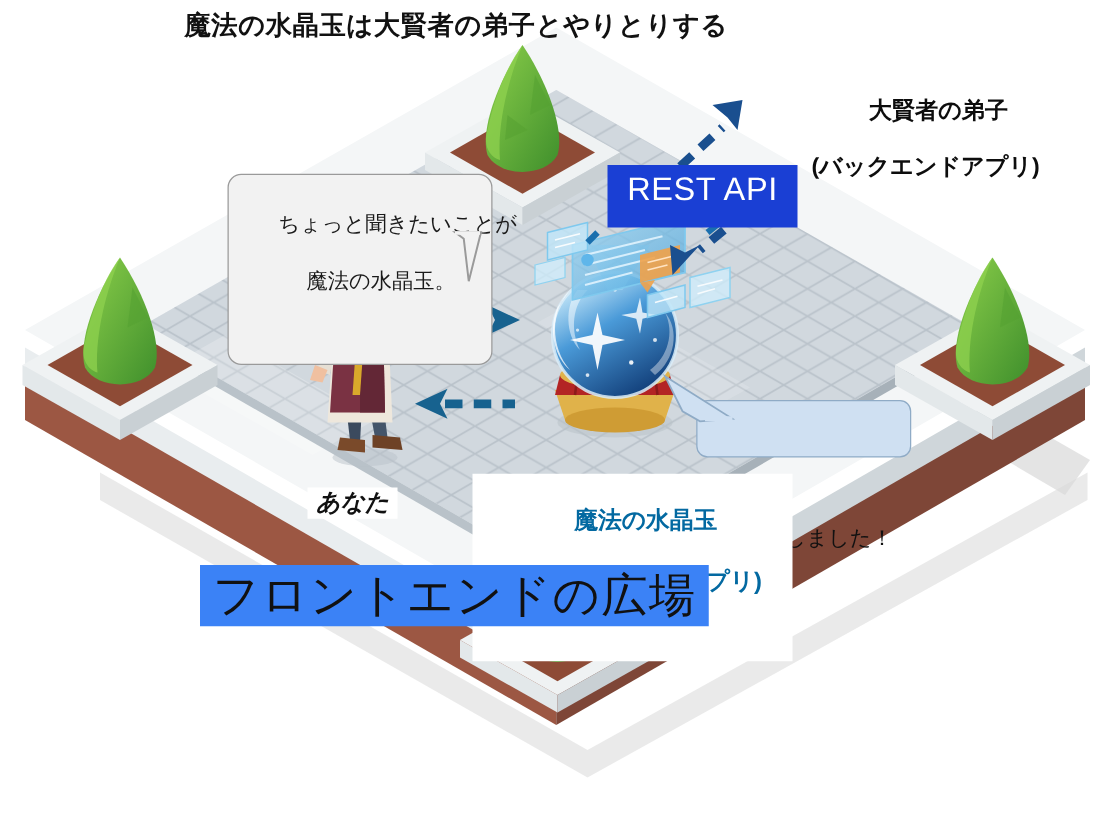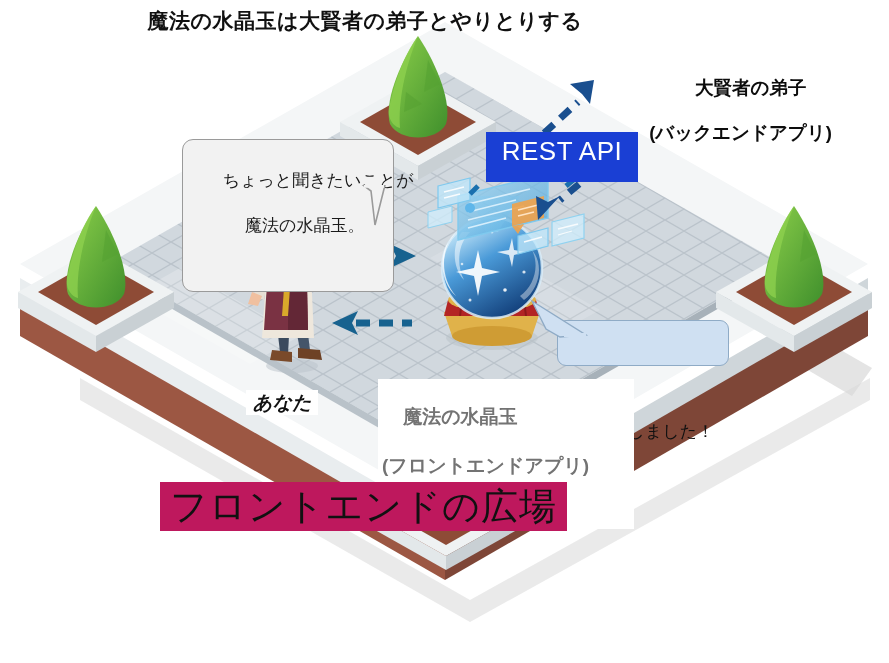--- a/index.html
+++ b/index.html
@@ -126,33 +126,33 @@
     color: #111111;
     font-style: italic;
   }
 
   #frontend-label {
     left: 378px;
     top: 379px;
     width: 248px;
     padding: 2px 4px;
     background: #ffffff;
-    text-align: left;
+    text-align: center;
     font-size: 19px;
     font-weight: bold;
-    color: #737373;
+    color: #0369a1;
     line-height: 1.28;
   }
   #frontend-label .ln2 { display: block; }
 
   #plaza-caption {
     left: 160px;
-    top: 482px;
+    top: 452px;
     padding: 2px 10px;
-    background: #be185d;
+    background: #3b82f6;
     font-size: 37px;
     color: #111111;
     letter-spacing: 1px;
     font-family: "DejaVu Sans", "Liberation Sans", sans-serif;
   }
 </style>
 </head>
 <body>
 
 <div id="stage">

